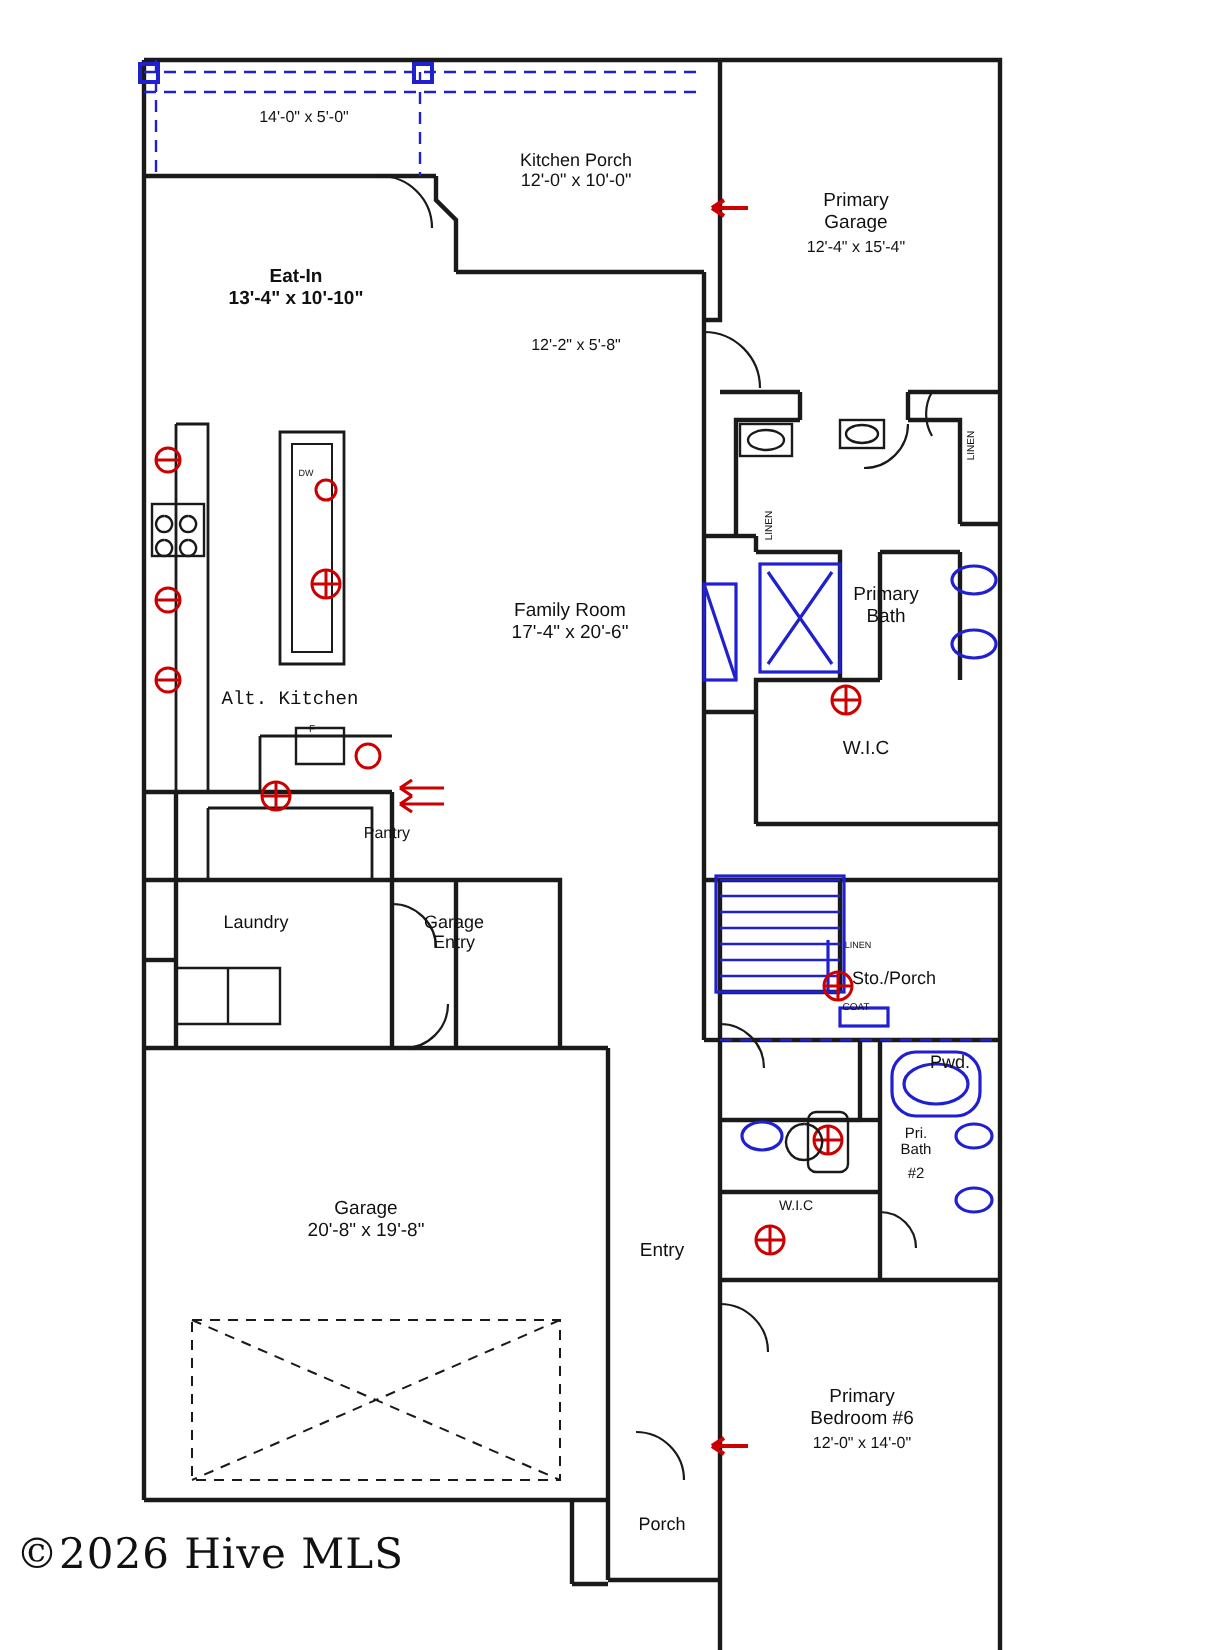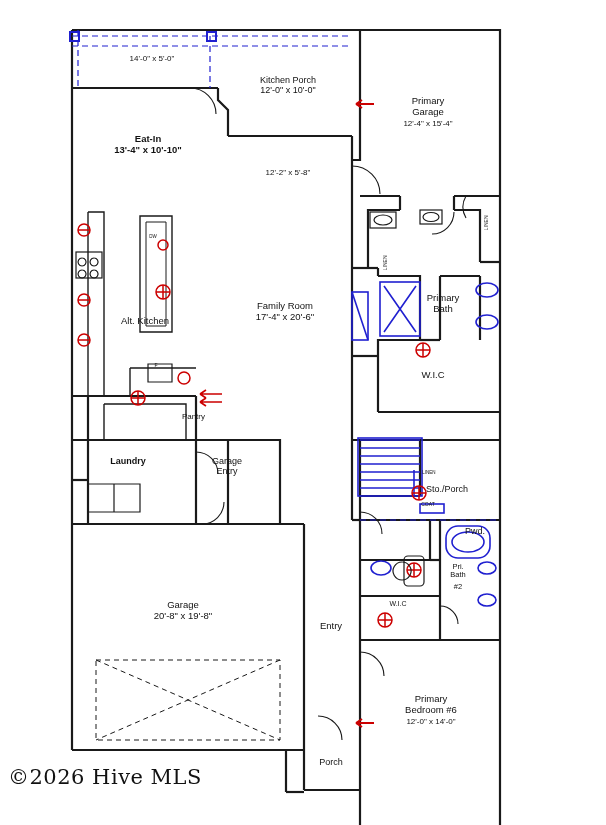--- a/index.html
+++ b/index.html
@@ -217,33 +217,33 @@
       <span class="t">LINEN</span>
     </div>
     <div class="lbl" style="left: 373px; top: 293px; width: 140px; font-size: 9.5px;">
       <span class="t">Primary</span>
       <span class="d">Bath</span>
     </div>
     <div class="lbl" style="left: 215px; top: 301px; width: 140px; font-size: 9.5px;">
       <span class="t">Family Room</span>
       <span class="d">17'-4" x 20'-6"</span>
     </div>
-    <div class="lbl" style="left: 75px; top: 316px; width: 140px; font-size: 9.5px;">
+    <div class="lbl" style="left: 75px; top: 345px; width: 140px; font-size: 9.5px; font-family: Liberation Mono, monospace;">
       <span class="t">Alt. Kitchen</span>
     </div>
     <div class="lbl" style="left: 363px; top: 370px; width: 140px; font-size: 9.5px;">
       <span class="t">W.I.C</span>
     </div>
     <div class="lbl" style="left: 86px; top: 363px; width: 140px; font-size: 5px;">
       <span class="t">F</span>
     </div>
     <div class="lbl" style="left: 65px; top: 413px; width: 140px; font-size: 8px; text-align: right;">
       <span class="t">Pantry</span>
     </div>
-    <div class="lbl" style="left: 58px; top: 456px; width: 140px; font-size: 9px; font-weight: bold;">
+    <div class="lbl" style="left: 58px; top: 456px; width: 140px; font-size: 9px;">
       <span class="t">Laundry</span>
     </div>
     <div class="lbl" style="left: 157px; top: 456px; width: 140px; font-size: 9px;">
       <span class="t">Garage</span>
       <span class="d">Entry</span>
     </div>
     <div class="lbl" style="left: 359px; top: 470px; width: 140px; font-size: 4.5px;">
       <span class="t">LINEN</span>
     </div>
     <div class="lbl" style="left: 377px; top: 484px; width: 140px; font-size: 9px;">

